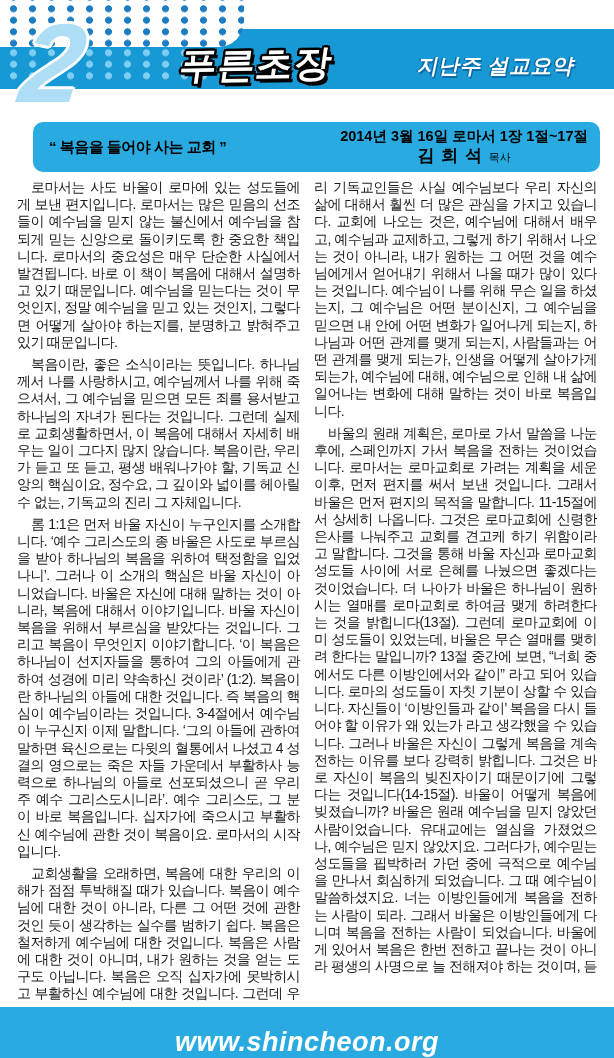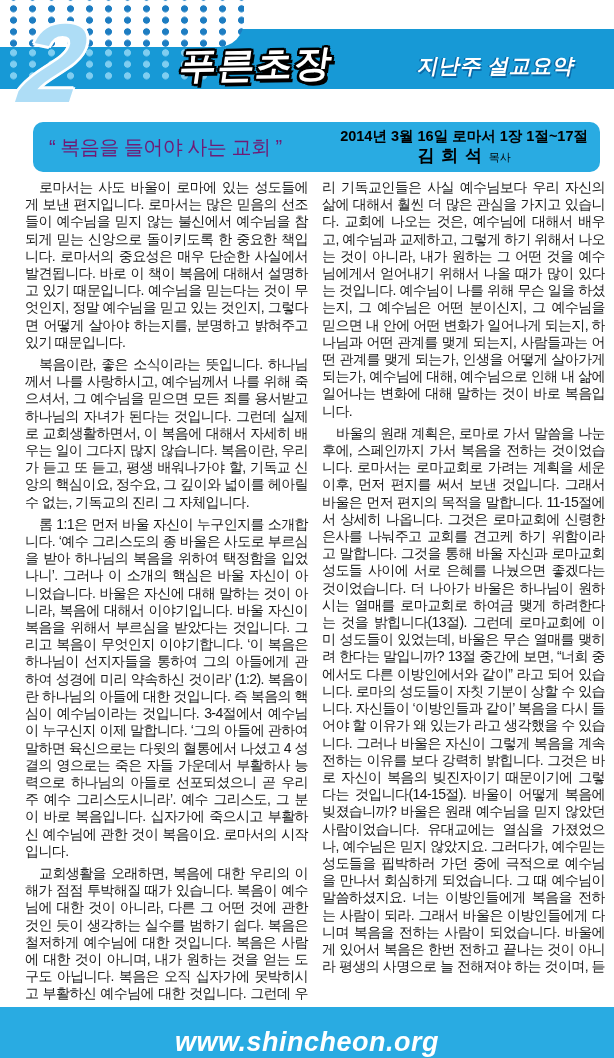--- a/index.html
+++ b/index.html
@@ -74,38 +74,37 @@
 
   
   .title-bar{
     position:absolute;top:122px;left:33px;width:567px;height:50px;
     background:var(--accent-cyan);
     border-radius:10px;
     display:flex;align-items:center;justify-content:space-between;
     padding:0 12px 0 16px;
   }
   .sermon-title{
-    font-size:20px;font-weight:normal;color:#701a75;letter-spacing:-0.5px;
+    font-size:15px;font-weight:bold;color:#000000;letter-spacing:-0.5px;
     white-space:nowrap;
   }
   .title-right{text-align:right;line-height:1.25;color:#000;white-space:nowrap;}
   .date-scripture{font-size:14.5px;font-weight:bold;}
   .preacher{font-size:17px;font-weight:bold;letter-spacing:1px;text-align:center;}
   .preacher-role{font-size:11px;font-weight:normal;letter-spacing:0;}
 
   
   .article{
     position:absolute;top:179px;left:17px;width:580px;height:826px;
     column-count:2;column-gap:14px;
     overflow:hidden;
     text-align:justify;
     font-size:14px;line-height:17.2px;
     letter-spacing:-0.6px;
     color:#1a1a1a;
-    margin-left:8px;
   }
   .article p{text-indent:1em;margin-bottom:5px;}
 
   
   .footer{
     position:absolute;left:0;bottom:0;width:614px;height:51px;
     background:var(--accent-cyan);
     display:flex;align-items:flex-start;justify-content:center;
     padding-top:20px;
   }

